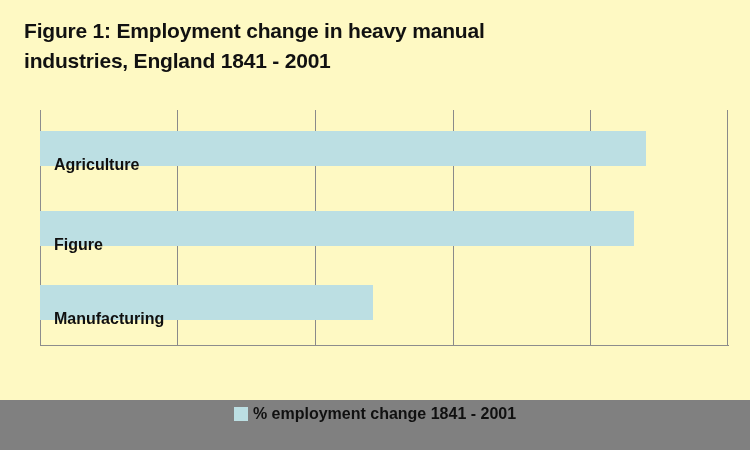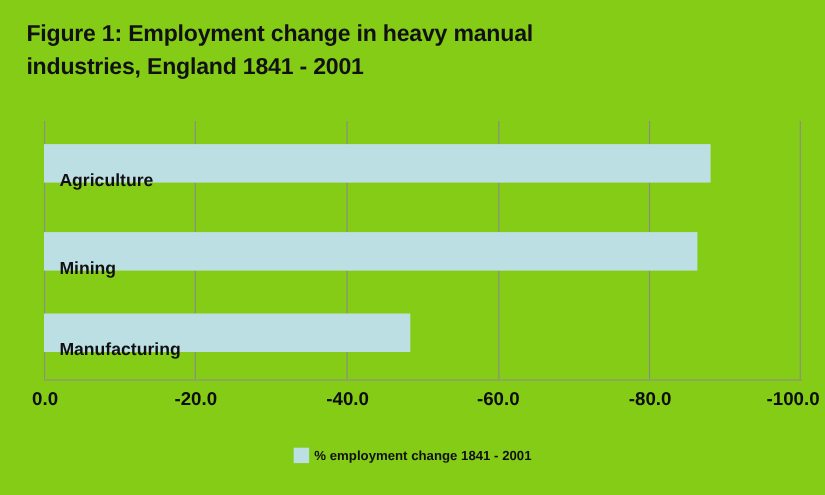--- a/index.html
+++ b/index.html
@@ -11,22 +11,22 @@
     height: 450px;
     overflow: hidden;
     background: #808080;
     font-family: "Liberation Sans", sans-serif;
     -webkit-font-smoothing: none;
   }
 
   #figure {
     position: relative;
     width: 750px;
-    height: 450px;
-    background: #84cc16;
+    height: 400px;
+    background: #fef9c3;
   }
 
   
   #chart-title {
     position: absolute;
     left: 24px;
     top: 16px;
     width: 700px;
     color: #111111;
     font-family: "Liberation Sans", sans-serif;
@@ -127,21 +127,21 @@
     width: 14px;
     height: 14px;
     background: #bcdfe3;
     margin-right: 5px;
     flex: 0 0 auto;
   }
   #legend-label {
     color: #101010;
     font-family: "Liberation Sans", sans-serif;
     font-weight: bold;
-    font-size: 12px;
+    font-size: 16px;
     line-height: 18px;
     white-space: nowrap;
   }
 </style>
 </head>
 <body>
 
 <div id="figure">
 
   <div id="chart-title">Figure 1: Employment change in heavy manual
@@ -156,39 +156,31 @@
     <div class="gridline" style="left:550px;"></div>
     <div class="gridline" style="left:687px;"></div>
 
     <div class="bar-row" style="top:21px;">
       <div class="bar" style="width:606px;"></div>
       <div class="bar-label">Agriculture</div>
     </div>
 
     <div class="bar-row" style="top:101px;">
       <div class="bar" style="width:594px;"></div>
-      <div class="bar-label">Mining</div>
+      <div class="bar-label">Figure</div>
     </div>
 
     <div class="bar-row" style="top:175px;">
       <div class="bar" style="width:333px;"></div>
       <div class="bar-label">Manufacturing</div>
     </div>
 
   </div>
 
   <div id="axis-line"></div>
 
-  <div id="x-ticks">
-    <div class="x-tick" style="left:41px;">0.0</div>
-    <div class="x-tick" style="left:178px;">-20.0</div>
-    <div class="x-tick" style="left:316px;">-40.0</div>
-    <div class="x-tick" style="left:453px;">-60.0</div>
-    <div class="x-tick" style="left:591px;">-80.0</div>
-    <div class="x-tick" style="left:721px;">-100.0</div>
-  </div>
 
   <div id="legend">
     <div id="legend-swatch"></div>
     <div id="legend-label">% employment change 1841 - 2001</div>
   </div>
 
 </div>
 
 </body></html>

